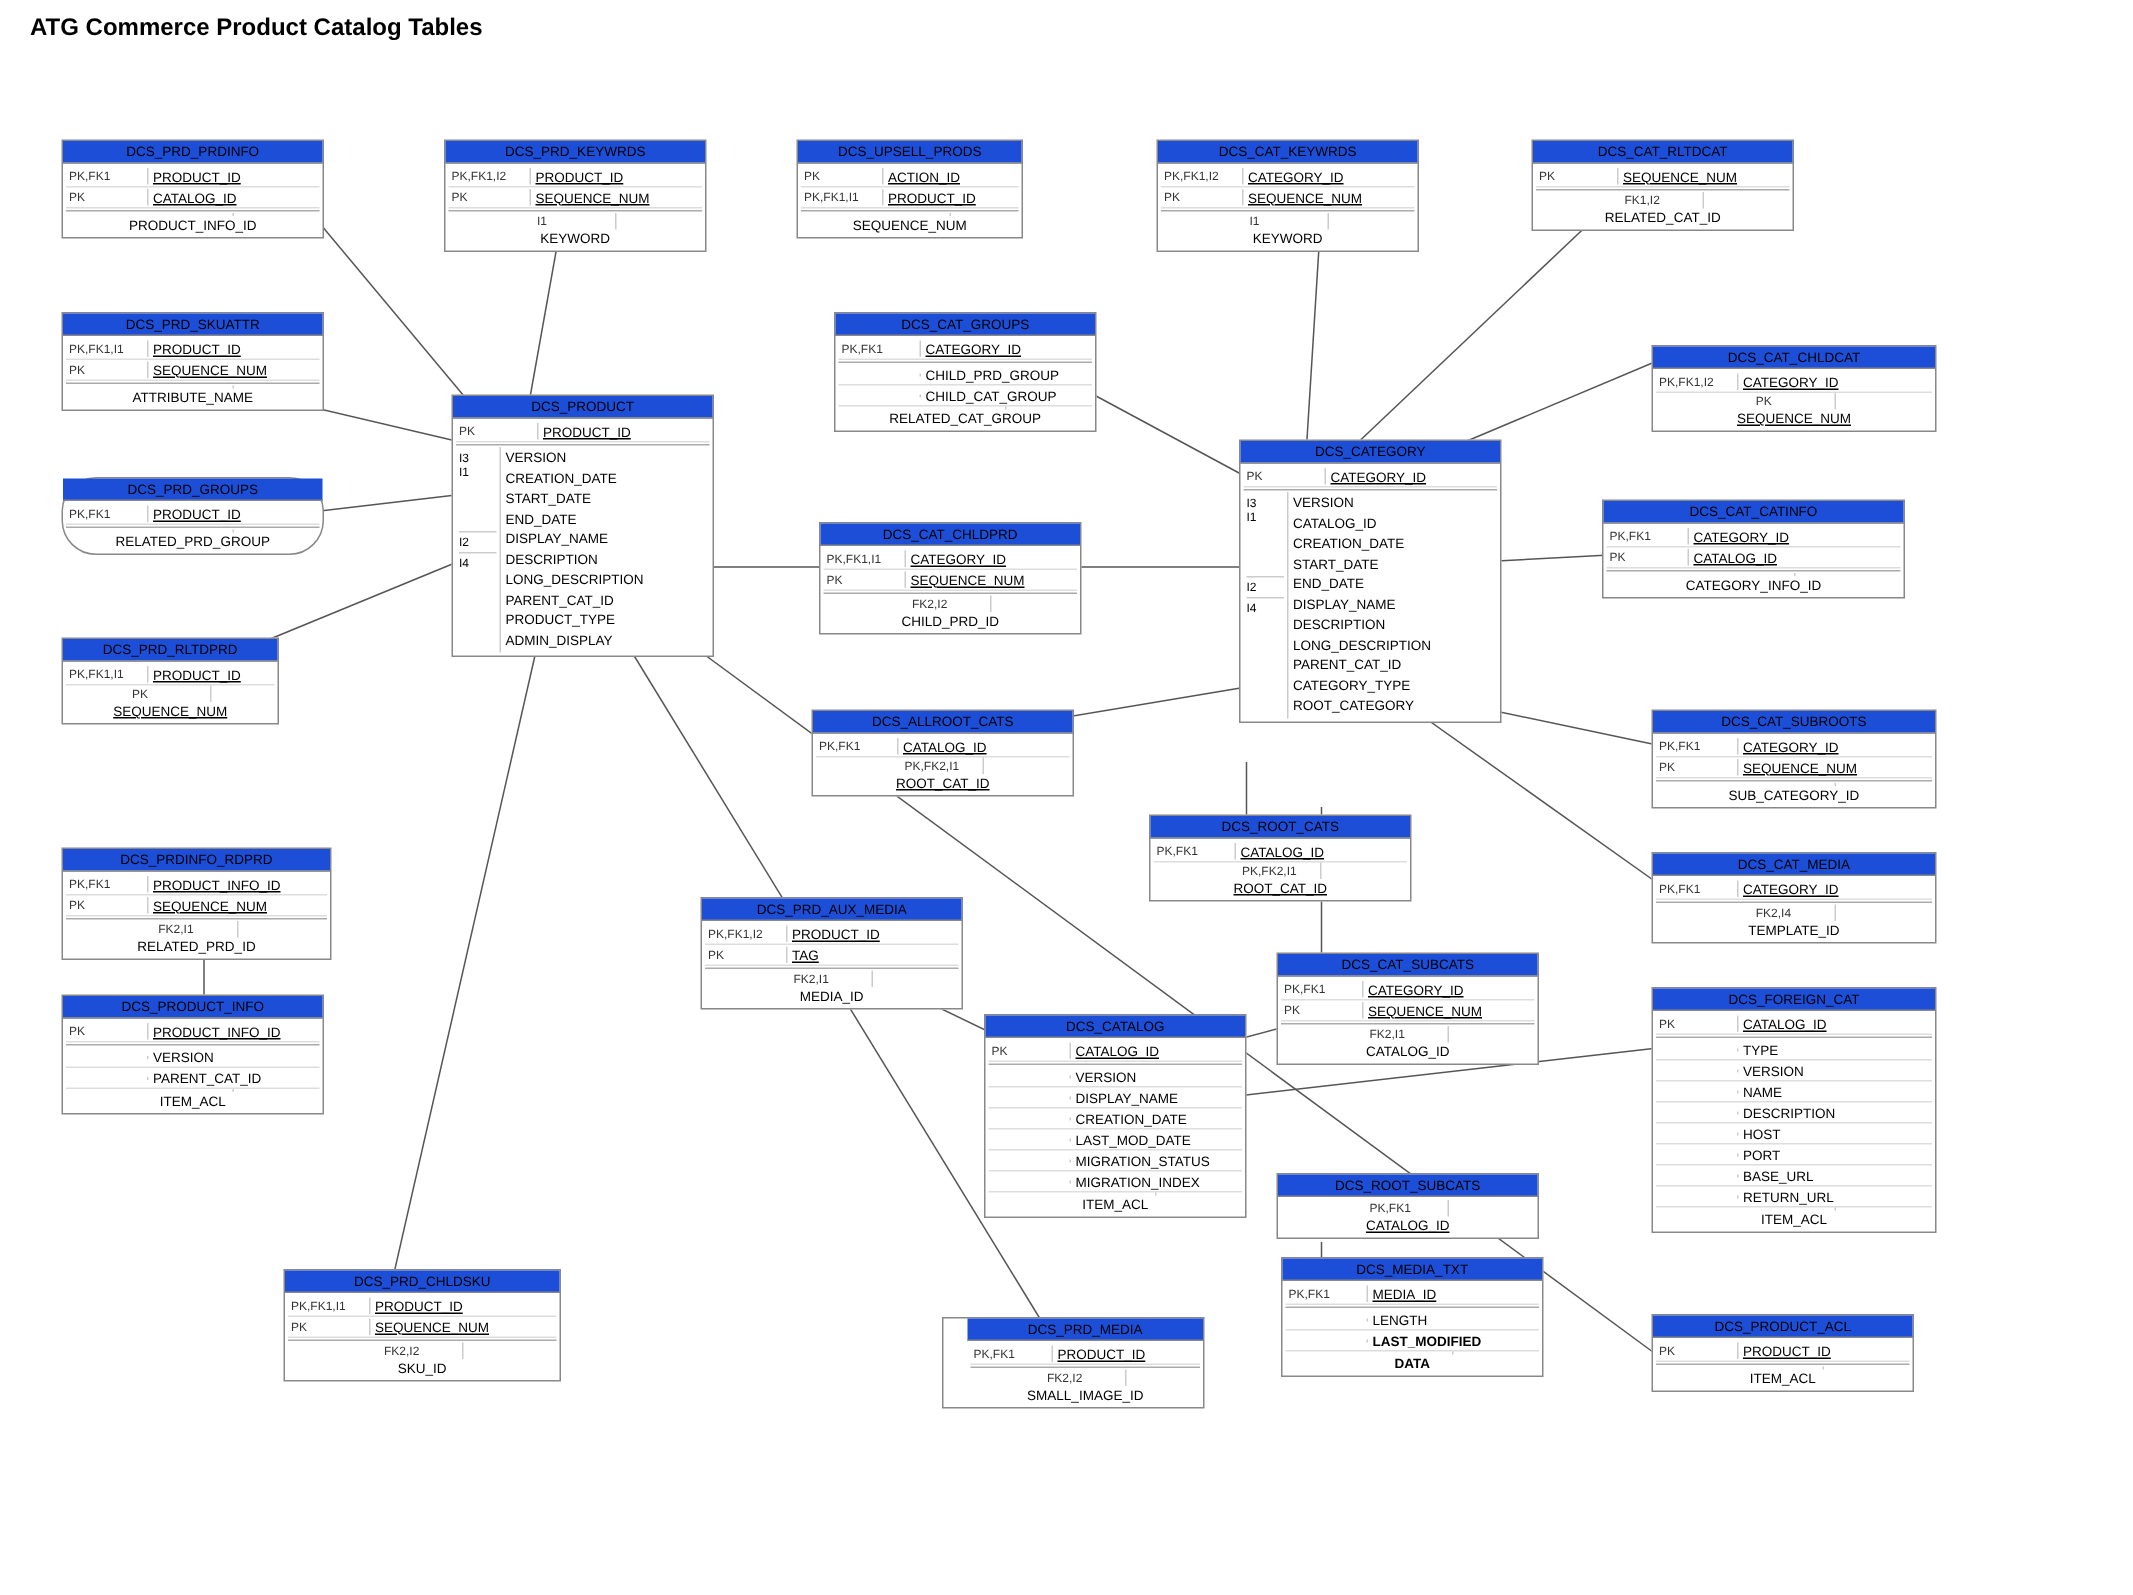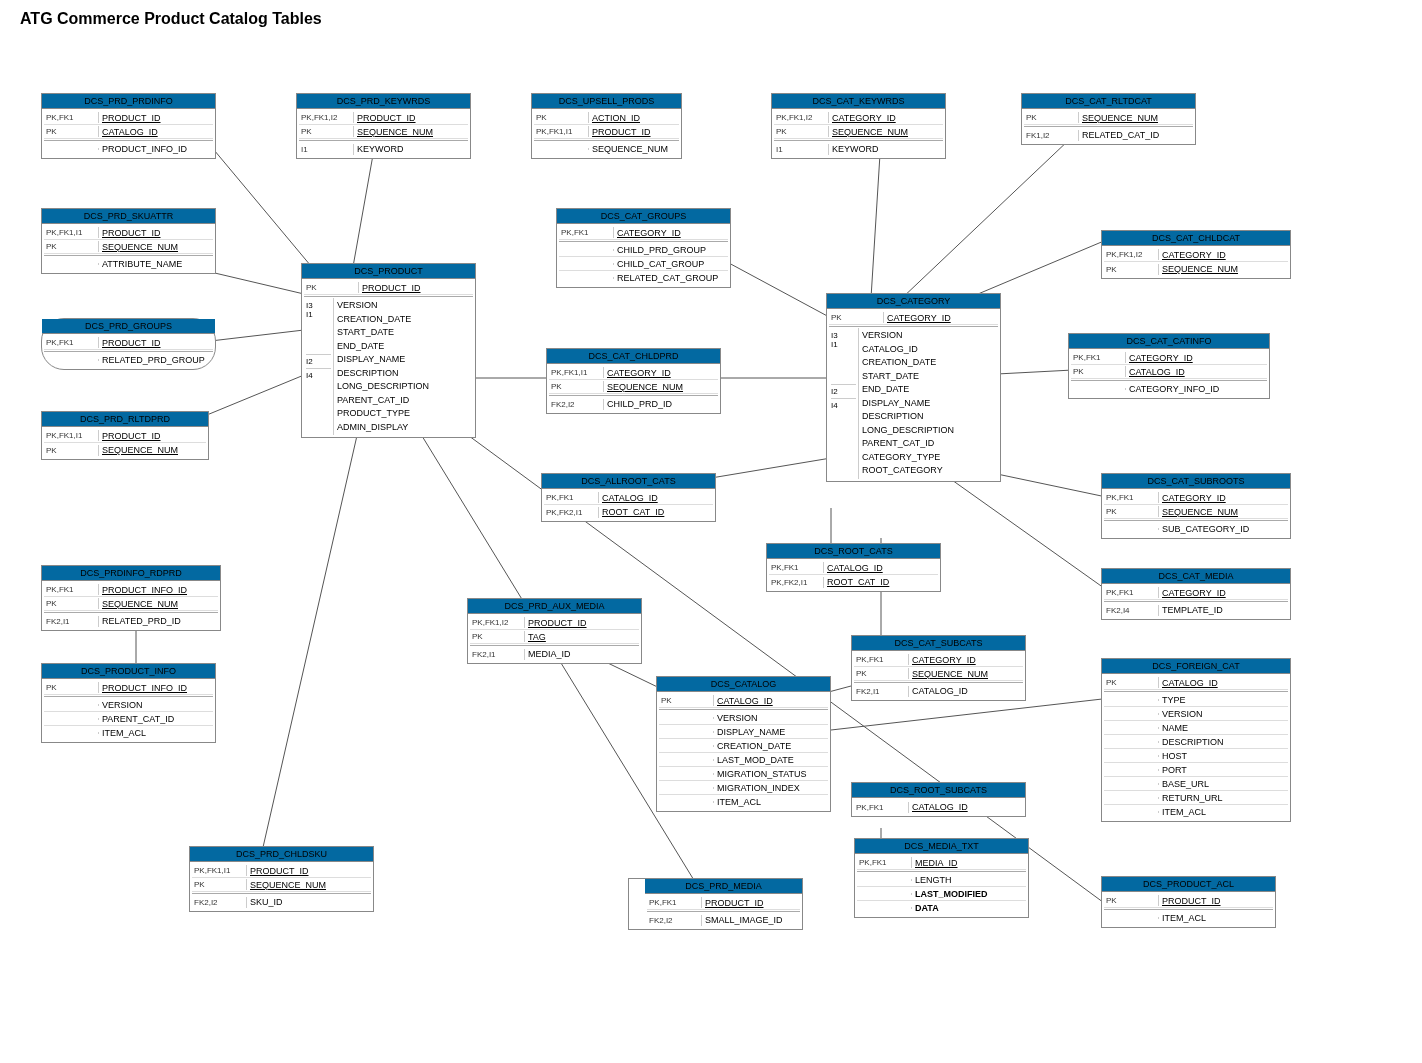--- a/index.html
+++ b/index.html
@@ -25,38 +25,39 @@
       height: 1020px;
       margin: 0 auto;
     }
     .table-box {
       position: absolute;
       border: 1px solid #888;
       background: #fff;
       font-size: 9px;
     }
     .table-title {
-      background: #0369a1;
+      background: #1d4ed8;
       text-align: center;
       padding: 2px 4px;
       font-size: 9px;
       font-weight: normal;
       border-bottom: 1px solid #888;
     }
     .table-body {
       padding: 2px;
     }
     .table-row {
       display: flex;
       border-bottom: 1px solid #ddd;
       min-height: 14px;
       align-items: center;
     }
     .table-row:last-child {
       border-bottom: none;
+      flex-direction: column;
     }
     .row-key {
       width: 55px;
       min-width: 55px;
       font-size: 8px;
       color: #333;
       padding: 1px 2px;
       border-right: 1px solid #ccc;
     }
     .row-value {
@@ -380,21 +381,21 @@
         <div class="row-value underline">SEQUENCE_NUM</div>
       </div>
       <div class="divider"></div>
       <div class="table-row">
         <div class="row-key">FK2,I2</div>
         <div class="row-value">CHILD_PRD_ID</div>
       </div>
     </div>
   </div>
 
-  <div class="table-box" style="left:30px;top:373px;width:168px;">
+  <div class="table-box" style="left:30px;top:387px;width:145px;">
     <div class="table-title">DCS_PRD_RLTDPRD</div>
     <div class="table-body">
       <div class="table-row">
         <div class="row-key">PK,FK1,I1</div>
         <div class="row-value underline">PRODUCT_ID</div>
       </div>
       <div class="table-row">
         <div class="row-key">PK</div>
         <div class="row-value underline">SEQUENCE_NUM</div>
       </div>

